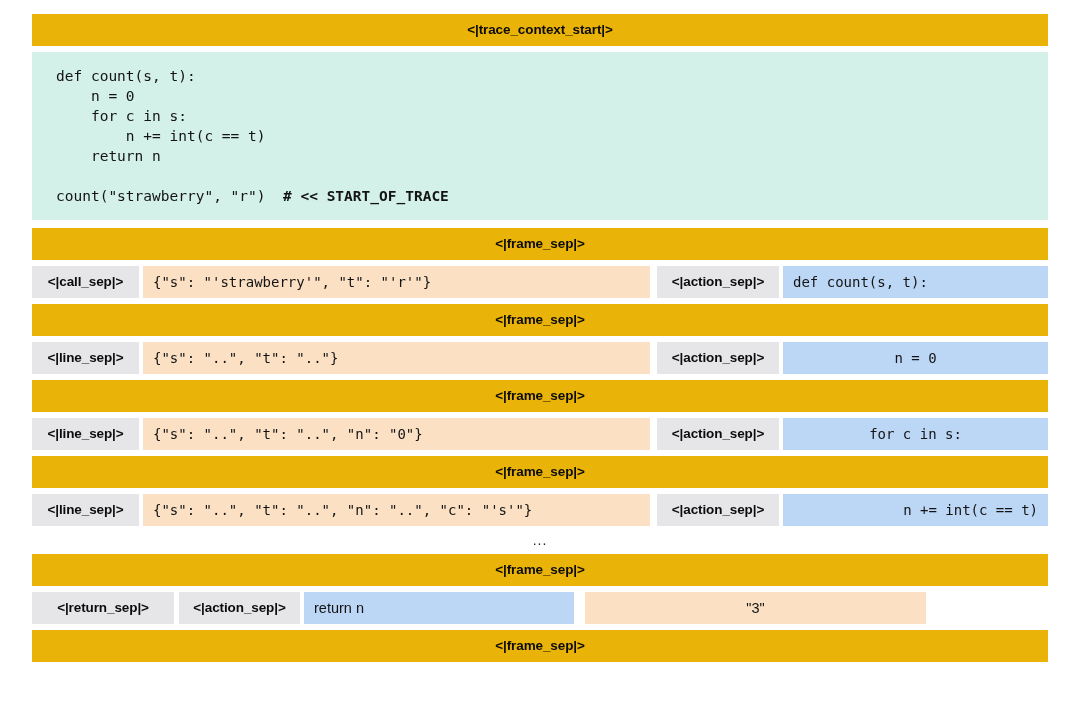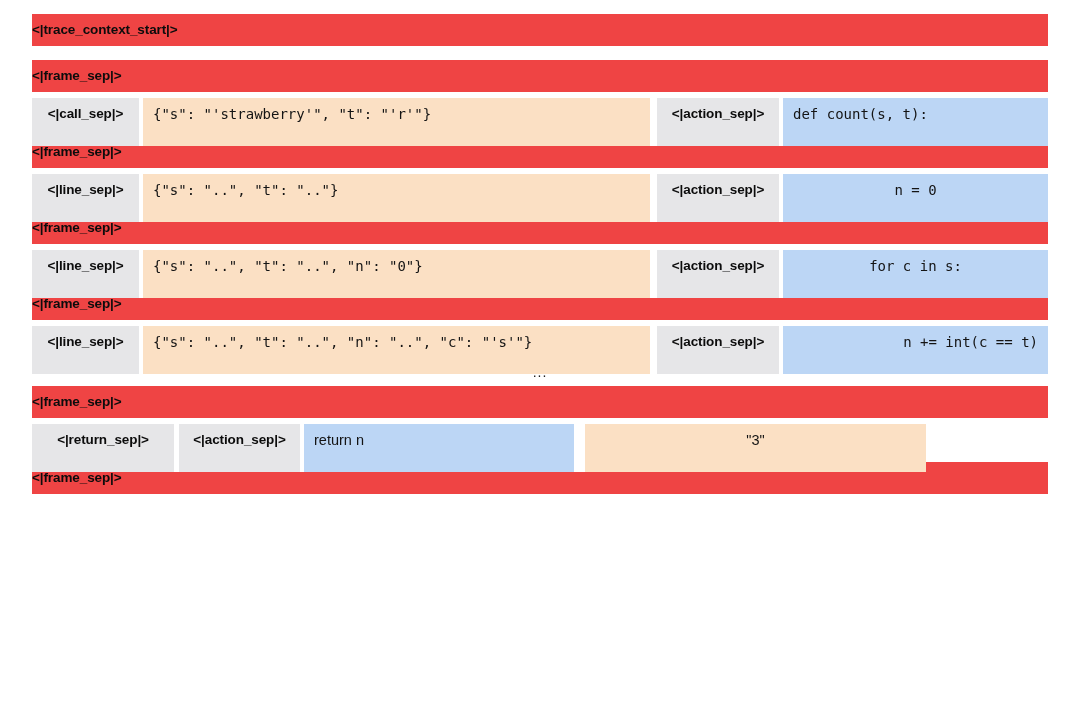--- a/index.html
+++ b/index.html
@@ -20,21 +20,22 @@
     width: 1080px;
     height: 714px;
     box-sizing: border-box;
     padding: 14px 32px 0 32px;
   }
 
   
   .sepbar {
     height: 32px;
     line-height: 32px;
-    background: #ef4444;
+    background: #eab308;
+    text-align: center;
     font-family: "Liberation Sans", sans-serif;
     font-weight: bold;
     font-size: 13.5px;
     color: #0c0c0c;
     letter-spacing: -0.1px;
   }
 
   
   .codeblock {
     background: #d3f1e9;
@@ -57,21 +58,21 @@
 
   
   .row {
     display: flex;
     align-items: stretch;
     height: 32px;
     margin: 0;
     gap: 0;
   }
   .cell {
-    height: 48px;
+    height: 32px;
     line-height: 32px;
     box-sizing: border-box;
     overflow: hidden;
     white-space: pre;
   }
   .tag {
     background: #e6e6e8;
     text-align: center;
     font-family: "Liberation Sans", sans-serif;
     font-weight: bold;
@@ -128,20 +129,29 @@
 </style>
 </head>
 <body>
 
 <div id="page">
 
   <div class="sepbar">&lt;|trace_context_start|&gt;</div>
 
   <div class="vspace-6"></div>
 
+  <div class="codeblock">
+    <pre><span>def count(s, t):</span>
+<span>    n = 0</span>
+<span>    for c in s:</span>
+<span>        n += int(c == t)</span>
+<span>    return n</span>
+
+<span>count("strawberry", "r")  </span><b># &lt;&lt; START_OF_TRACE</b></pre>
+  </div>
 
   <div class="vspace-8"></div>
 
   <div class="sepbar">&lt;|frame_sep|&gt;</div>
   <div class="vspace-6"></div>
   <div class="row">
     <div class="cell tag" style="width:107px">&lt;|call_sep|&gt;</div>
     <div class="cell gap" style="width:4px"></div>
     <div class="cell args" style="width:507px">{"s": "'strawberry'", "t": "'r'"}</div>
     <div class="cell gap" style="width:7px"></div>

